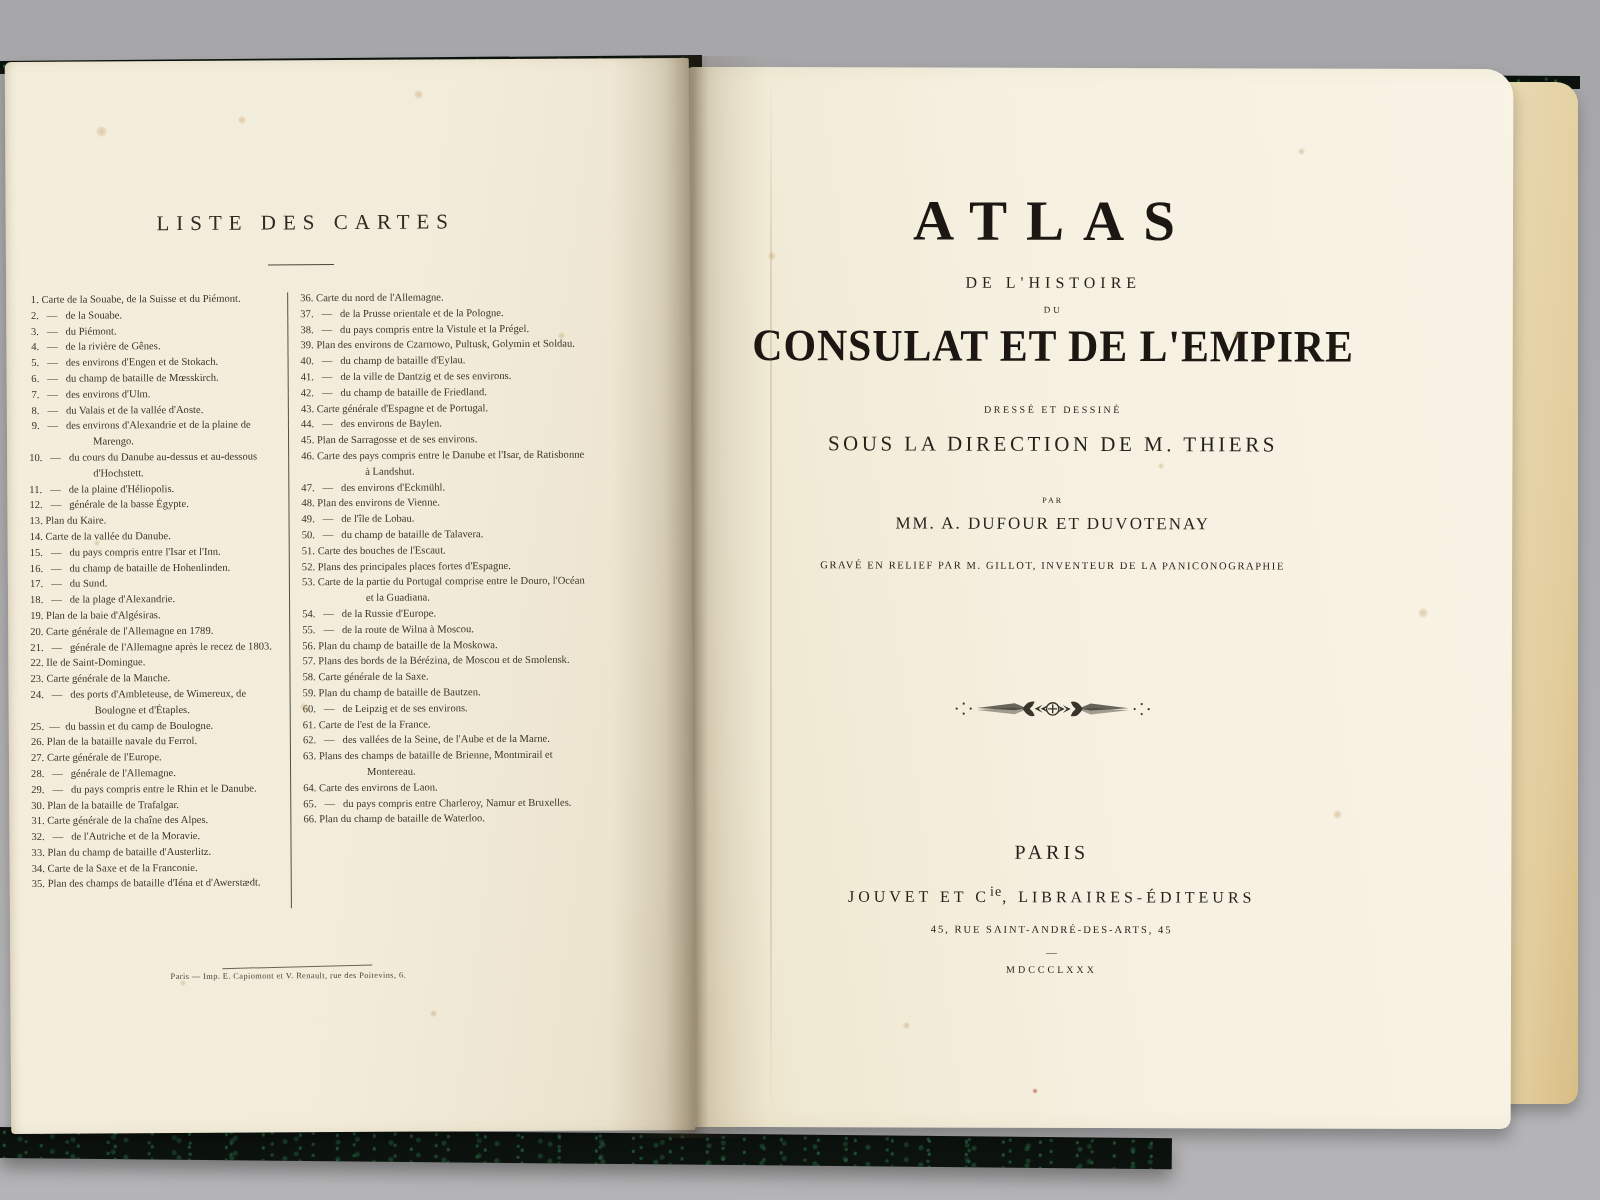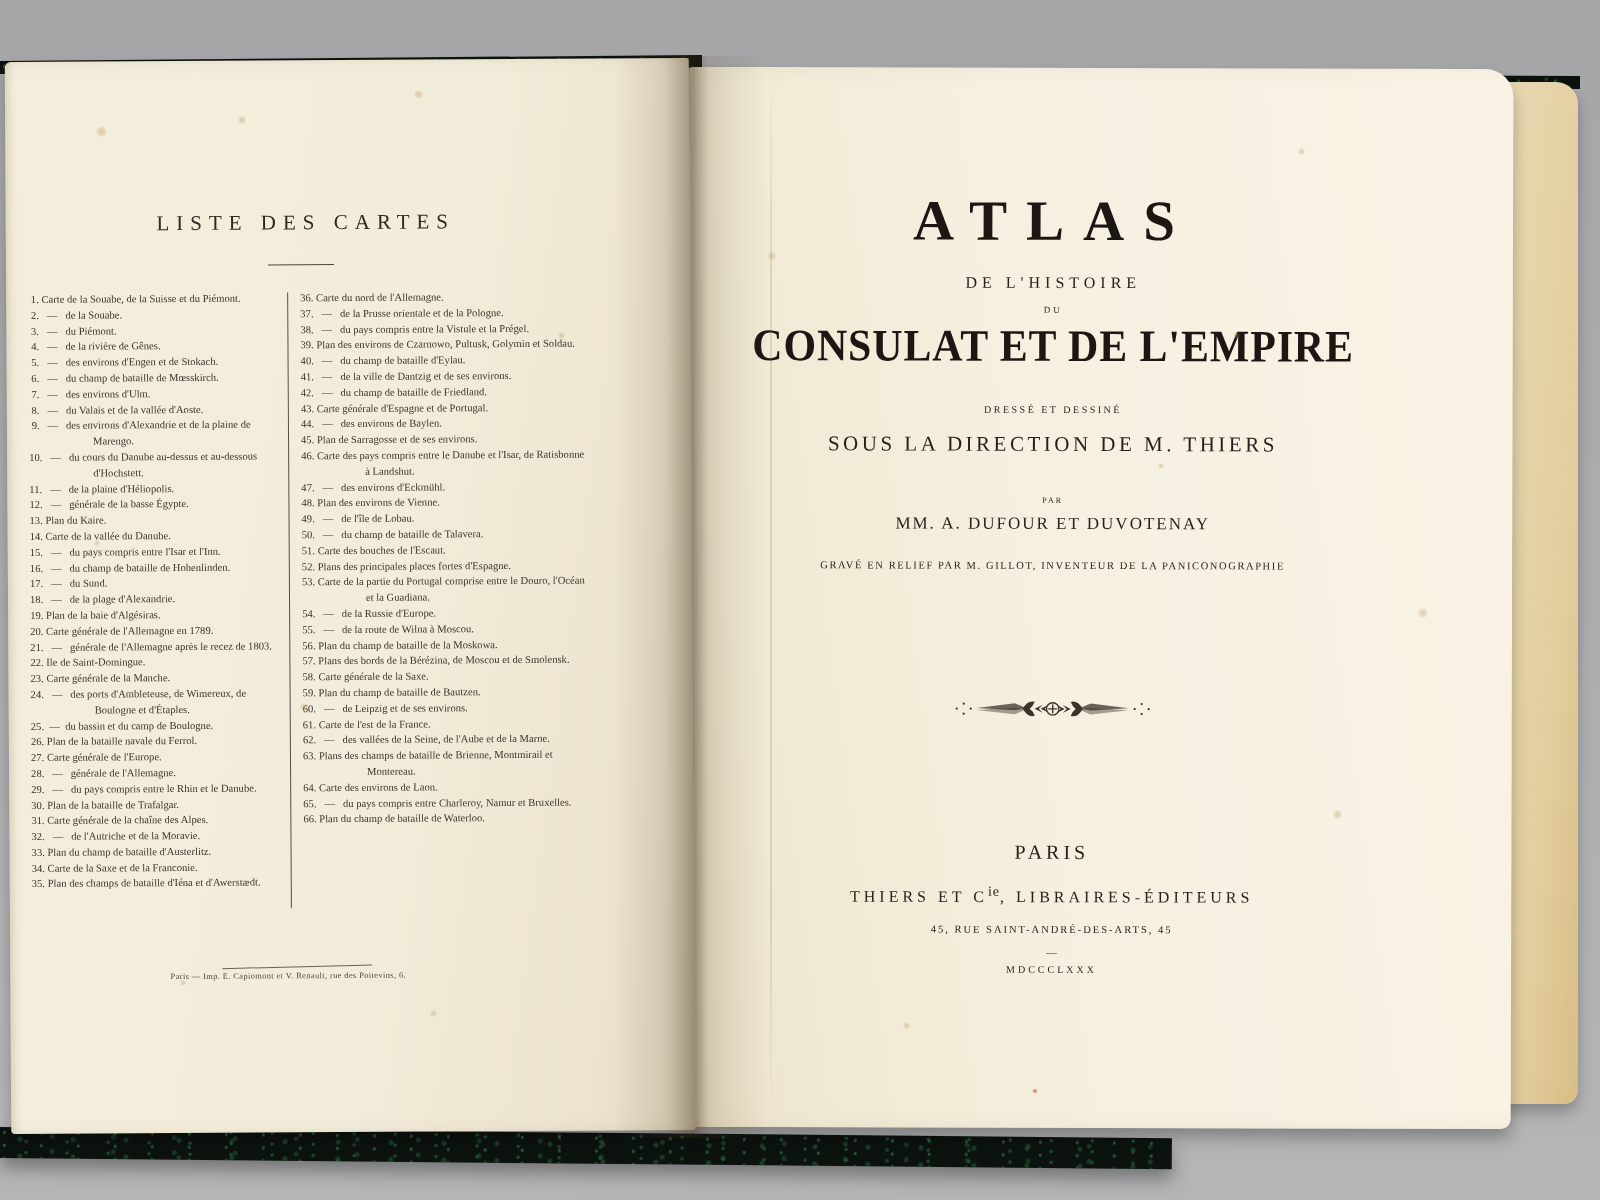--- a/index.html
+++ b/index.html
@@ -127,21 +127,21 @@
           </g>
           <use href="#orn-half" transform="translate(200,0) scale(-1,1)"></use>
           <circle cx="100" cy="15" r="6.2" fill="none" stroke="#3a352c" stroke-width="1.4"></circle>
           <rect x="99.3" y="10.5" width="1.4" height="9"></rect>
           <rect x="95.5" y="14.3" width="9" height="1.4"></rect>
         </g>
       </svg>
     </div>
 
     <div class="rp-line rp-city">PARIS</div>
-    <div class="rp-line rp-publisher"><span>THIERS ET C</span><sup>ie</sup><span>, LIBRAIRES-ÉDITEURS</span></div>
+    <div class="rp-line rp-publisher"><span>JOUVET ET C</span><sup>ie</sup><span>, LIBRAIRES-ÉDITEURS</span></div>
     <div class="rp-line rp-address">45, RUE SAINT-ANDRÉ-DES-ARTS, 45</div>
     <div class="rp-line rp-dash">—</div>
     <div class="rp-line rp-year">MDCCCLXXX</div>
   </div>
 
   <div class="page-left">
     <div class="list-title">LISTE DES CARTES</div>
     <div class="title-rule"></div>
     <div class="columns">
       <div class="col col-1">

